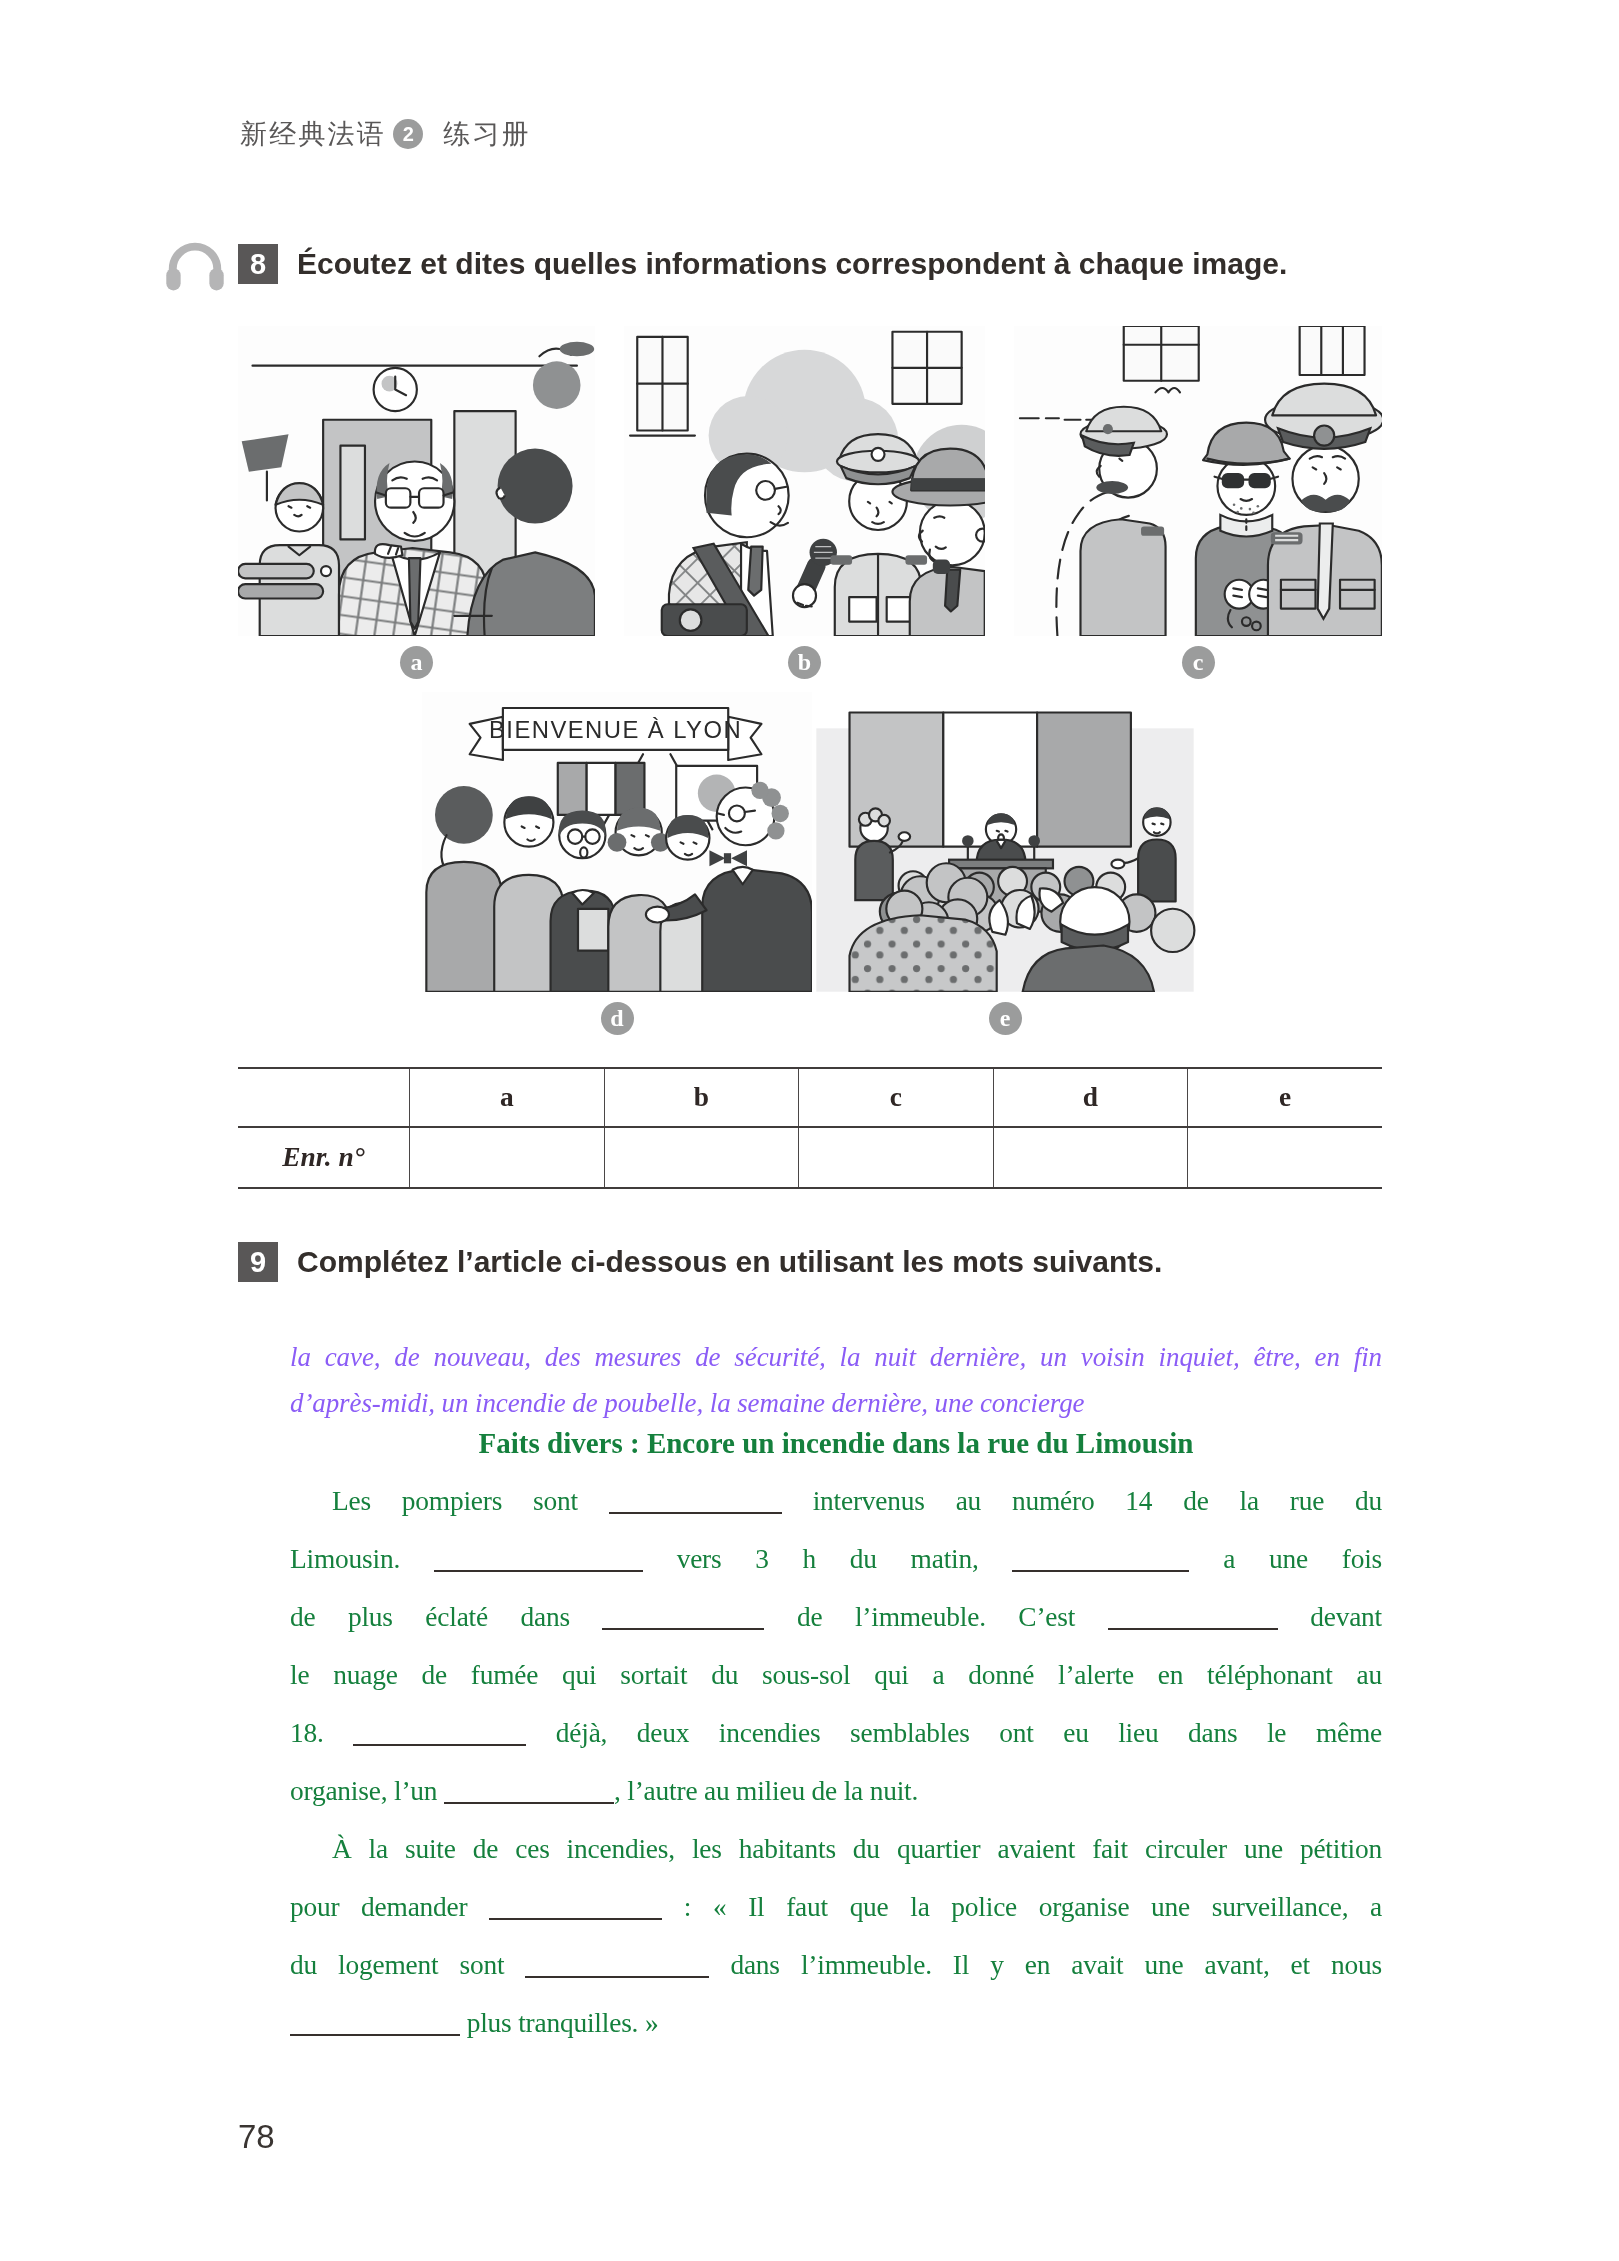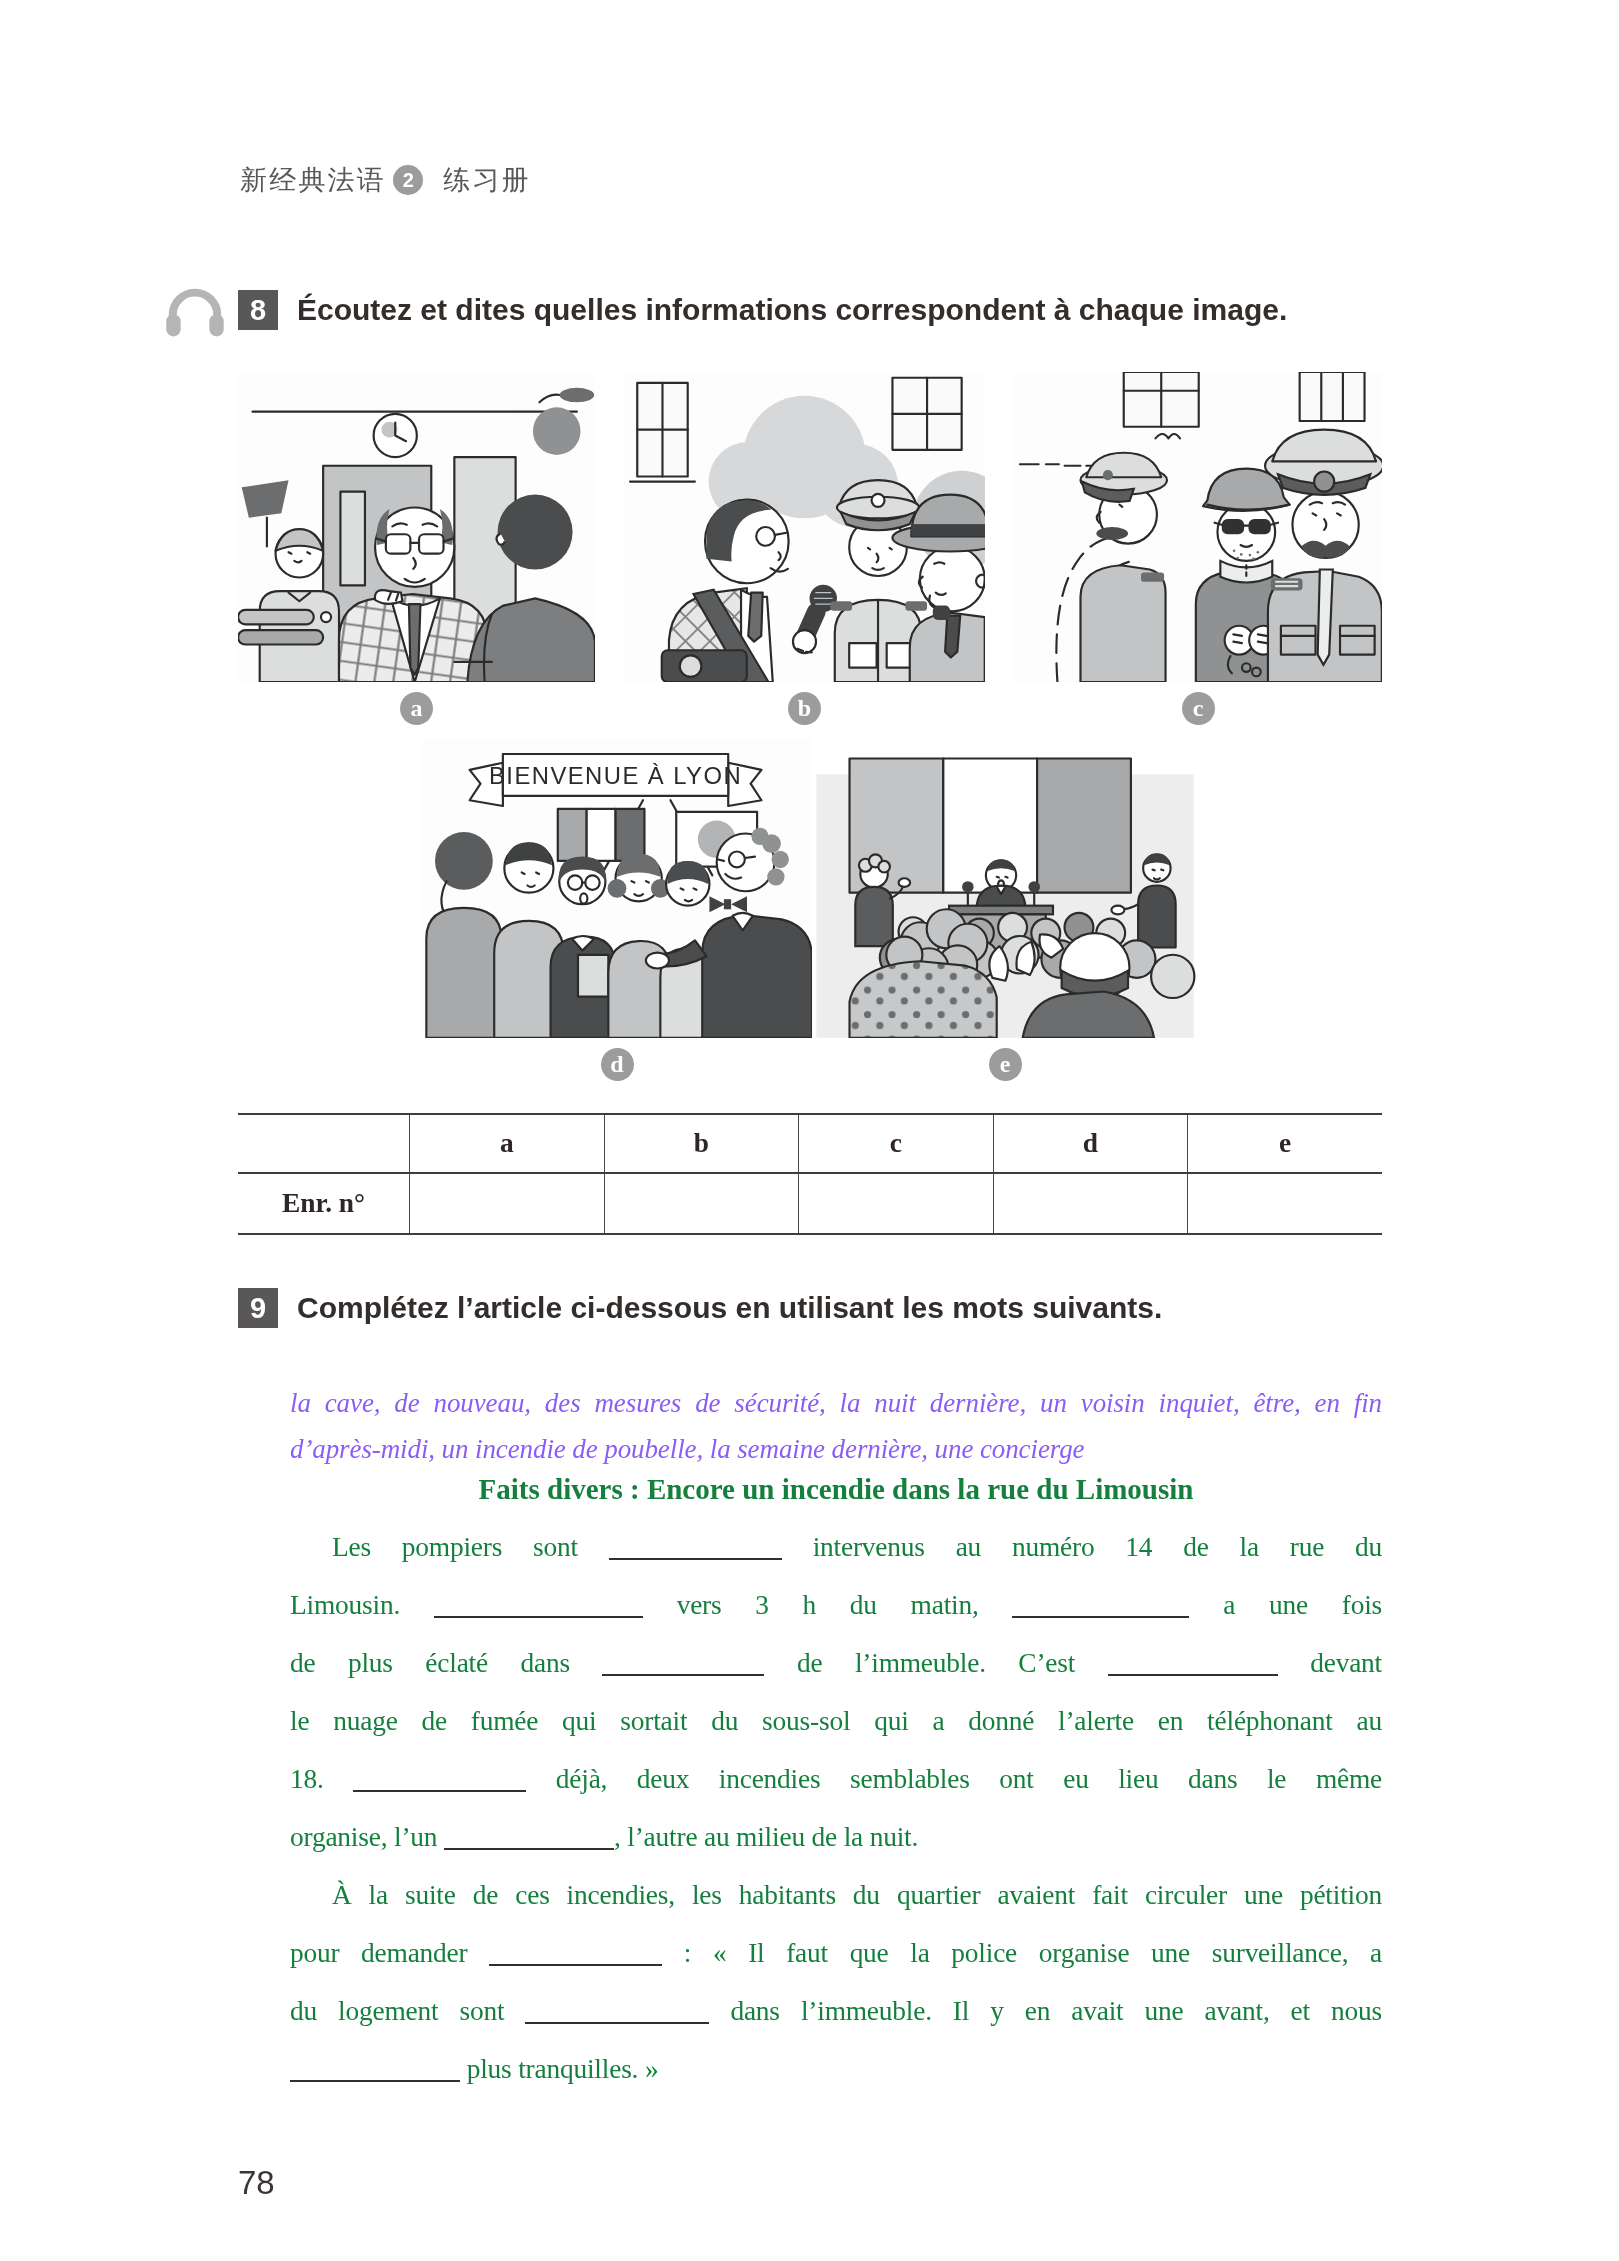--- a/index.html
+++ b/index.html
@@ -4,21 +4,21 @@
 <style>
   html,body{margin:0;padding:0;}
   body{
     position:relative;
     width:1619px;height:2261px;
     background:#ffffff;
     font-family:"Liberation Serif",serif;
     color:#2f2725;
     overflow:hidden;
   }
-  .abs{position:absolute;margin-top:46px;}
+  .abs{position:absolute;}
 
   
   #brand{left:240px;top:116px;display:flex;align-items:center;
          font-family:"Liberation Sans",sans-serif;color:#595757;font-size:27px;letter-spacing:2.2px;}
   .vol-badge{width:30px;height:30px;border-radius:50%;background:#9b9c9c;color:#fff;
          display:flex;align-items:center;justify-content:center;font-size:20px;font-weight:700;
          margin:0 10px 0 7.2px;letter-spacing:0;}
   .brand-book{margin-left:10px;}
 
   
@@ -51,21 +51,21 @@
   .G6{fill:#4a4c4d;stroke:#2b2b2b;stroke-width:3;stroke-linejoin:round}
   .F4{fill:#8f9192}.F5{fill:#6b6d6e}.F6{fill:#4a4c4d}.FD{fill:#3f4142}.LT{fill:#d7d8d9}
 
   
   #tbl{left:238px;top:1067px;width:1144px;}
   .enr{border-collapse:collapse;width:100%;table-layout:fixed;
        font-family:"Liberation Serif",serif;font-weight:700;font-size:27.4px;color:#2f2725;}
   .enr tr:first-child{border-top:2.2px solid #403c3b;border-bottom:2.2px solid #403c3b;height:59px;}
   .enr tr:last-child{border-bottom:2.2px solid #403c3b;height:61px;}
   .enr th,.enr td{border-left:1.4px solid #4a4646;text-align:center;vertical-align:middle;padding:0;}
-  .enr th:first-child,.enr td:first-child{border-left:none;}
+  .enr th:first-child,.enr td:first-child{border-left:none;font-style:italic;}
   .enr .c0{width:171px;}
 
   
   #wordbank{left:290px;top:1334px;width:1092px;
             font-style:italic;font-size:27px;line-height:46px;color:#8b5cf6;letter-spacing:-0.1px;}
   #article{left:290px;top:1414px;width:1092px;font-size:27.4px;letter-spacing:-0.2px;color:#15803d;}
   .aline{line-height:58px;}
   .just{text-align:justify;text-align-last:justify;}
   .ind{text-indent:42px;}
   .atitle{line-height:58px;text-align:center;font-weight:700;font-size:29px;letter-spacing:0;}

